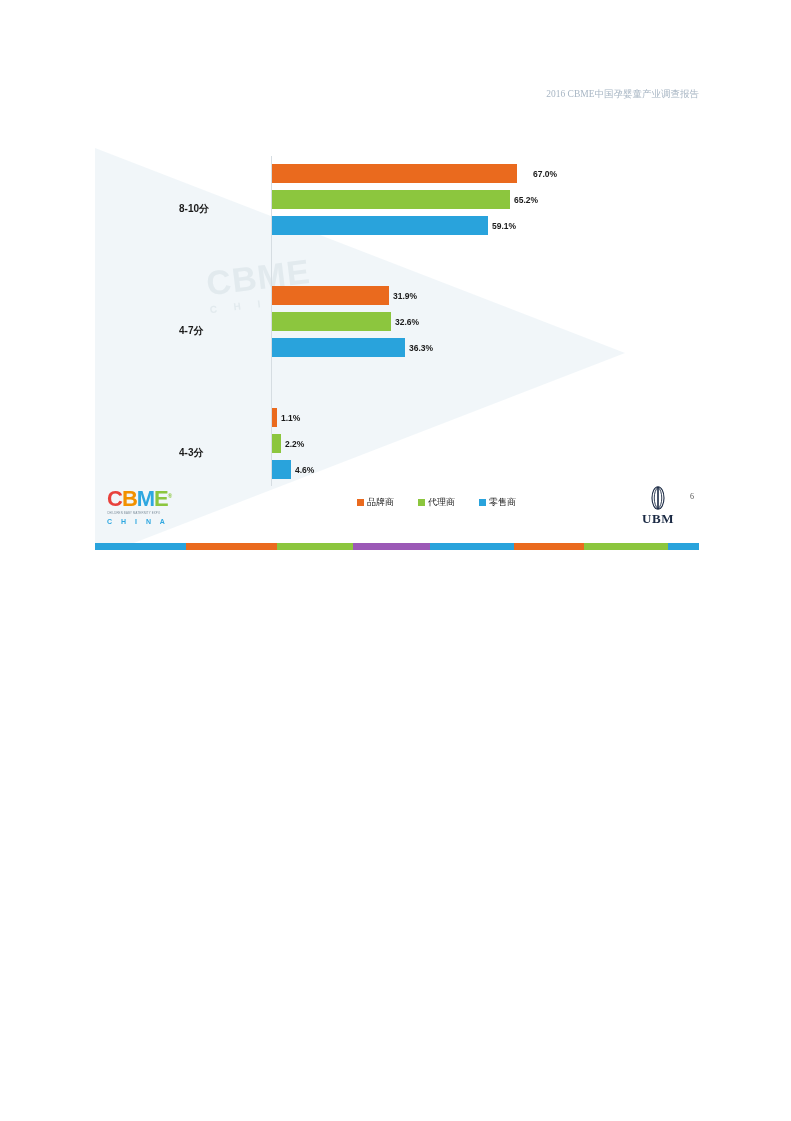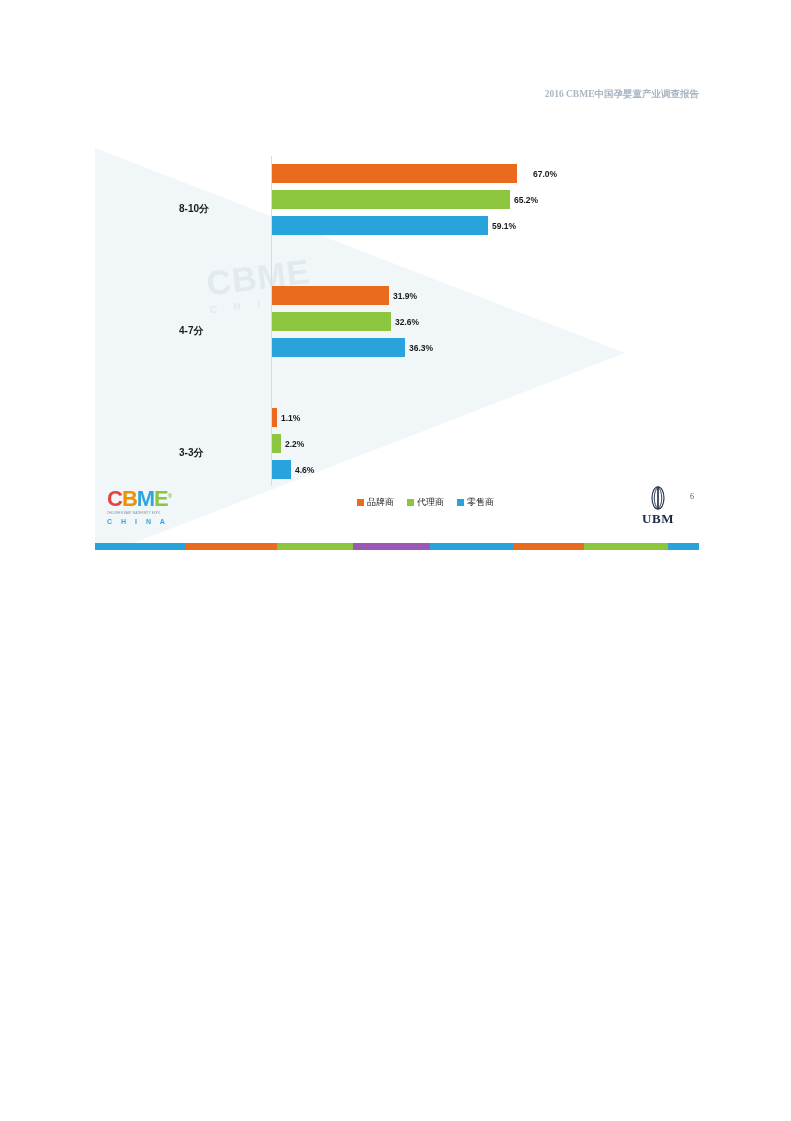--- a/index.html
+++ b/index.html
@@ -26,21 +26,21 @@
     overflow: hidden;
   }
 
   
   .doc-header {
     position: absolute;
     right: 0px;
     top: 0px;
     font-family: "Liberation Serif", serif;
     font-size: 9.5px;
-    font-weight: bold;
+    font-weight: normal;
     color: #a8b6c4;
     letter-spacing: 0px;
     white-space: nowrap;
   }
 
   
   .triangle-bg {
     position: absolute;
     left: 0px;
     top: 60px;
@@ -138,21 +138,21 @@
     padding-left: 4px;
   }
 
   
   .legend {
     position: absolute;
     left: 262px;
     top: 408px;
     display: flex;
     align-items: center;
-    gap: 13px;
+    gap: 24px;
   }
   .legend-item {
     display: flex;
     align-items: center;
     gap: 3px;
     font-size: 9px;
     color: #222;
     white-space: nowrap;
   }
   .legend-swatch {
@@ -284,21 +284,21 @@
         <div class="bar" style="width:119px;background:#8cc63e;"></div>
         <div class="bar-value" style="left:119px;">32.6%</div>
       </div>
       <div class="bar-row" style="top:52px;">
         <div class="bar" style="width:133px;background:#29a3dc;"></div>
         <div class="bar-value" style="left:133px;">36.3%</div>
       </div>
     </div>
 
     <div class="group" style="top:252px;">
-      <div class="group-label" style="top:38px;">3-3分</div>
+      <div class="group-label" style="top:38px;">4-3分</div>
       <div class="bar-row" style="top:0px;">
         <div class="bar" style="width:5px;background:#ea6a1e;"></div>
         <div class="bar-value" style="left:5px;">1.1%</div>
       </div>
       <div class="bar-row" style="top:26px;">
         <div class="bar" style="width:9px;background:#8cc63e;"></div>
         <div class="bar-value" style="left:9px;">2.2%</div>
       </div>
       <div class="bar-row" style="top:52px;">
         <div class="bar" style="width:19px;background:#29a3dc;"></div>

